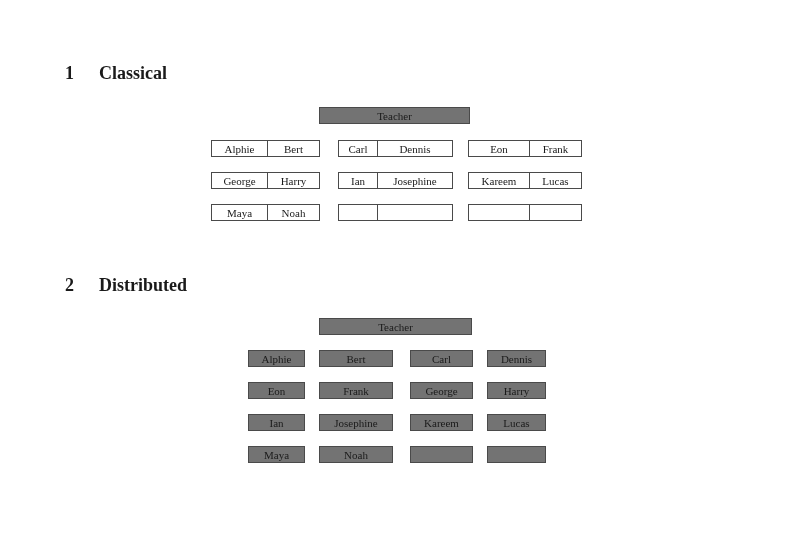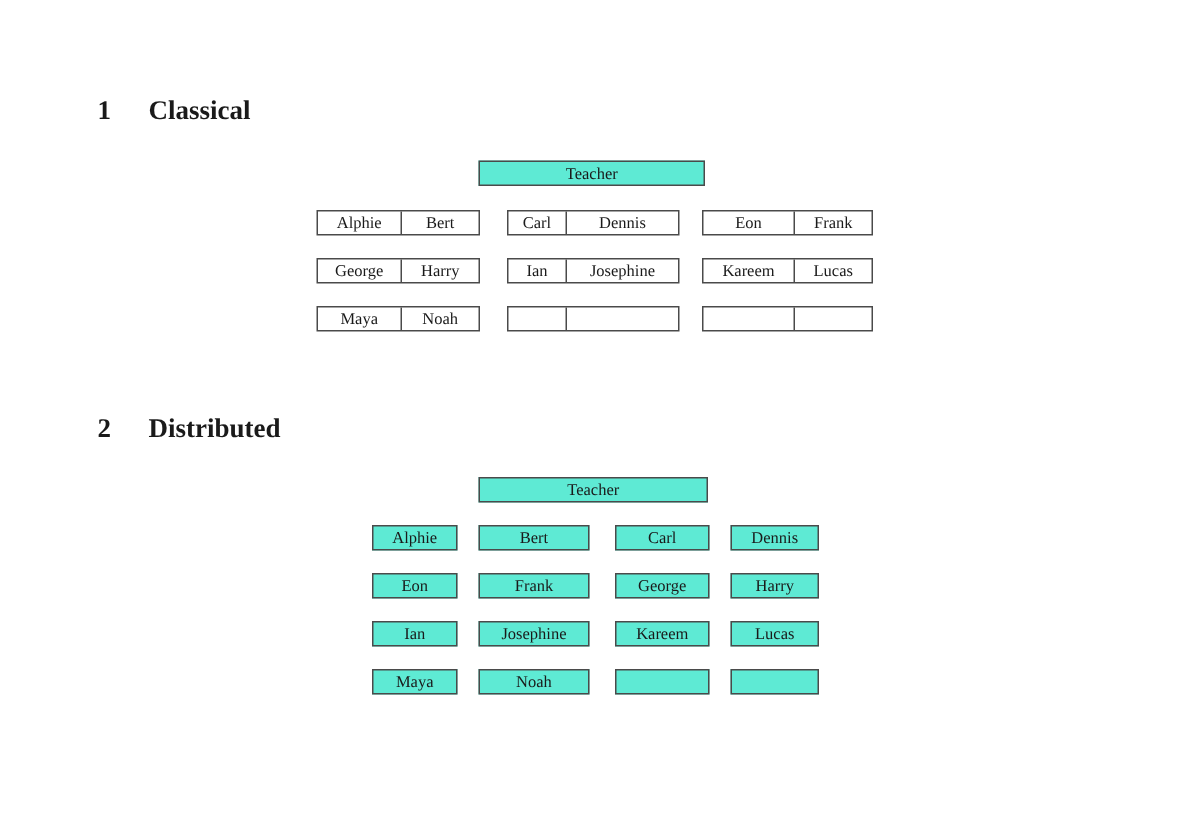--- a/index.html
+++ b/index.html
@@ -19,21 +19,21 @@
     font-weight: bold;
     line-height: 22px;
     white-space: nowrap;
   }
   .heading .num { display: inline-block; width: 34px; }
   .box {
     position: absolute;
     box-sizing: border-box;
     height: 17px;
     border: 1px solid #4a4a4a;
-    background: #5eead4;
+    background: #737373;
     font-size: 11px;
     display: flex;
     align-items: center;
     justify-content: center;
   }
   .desk-pair {
     position: absolute;
     box-sizing: border-box;
     height: 17px;
     border: 1px solid #4a4a4a;

